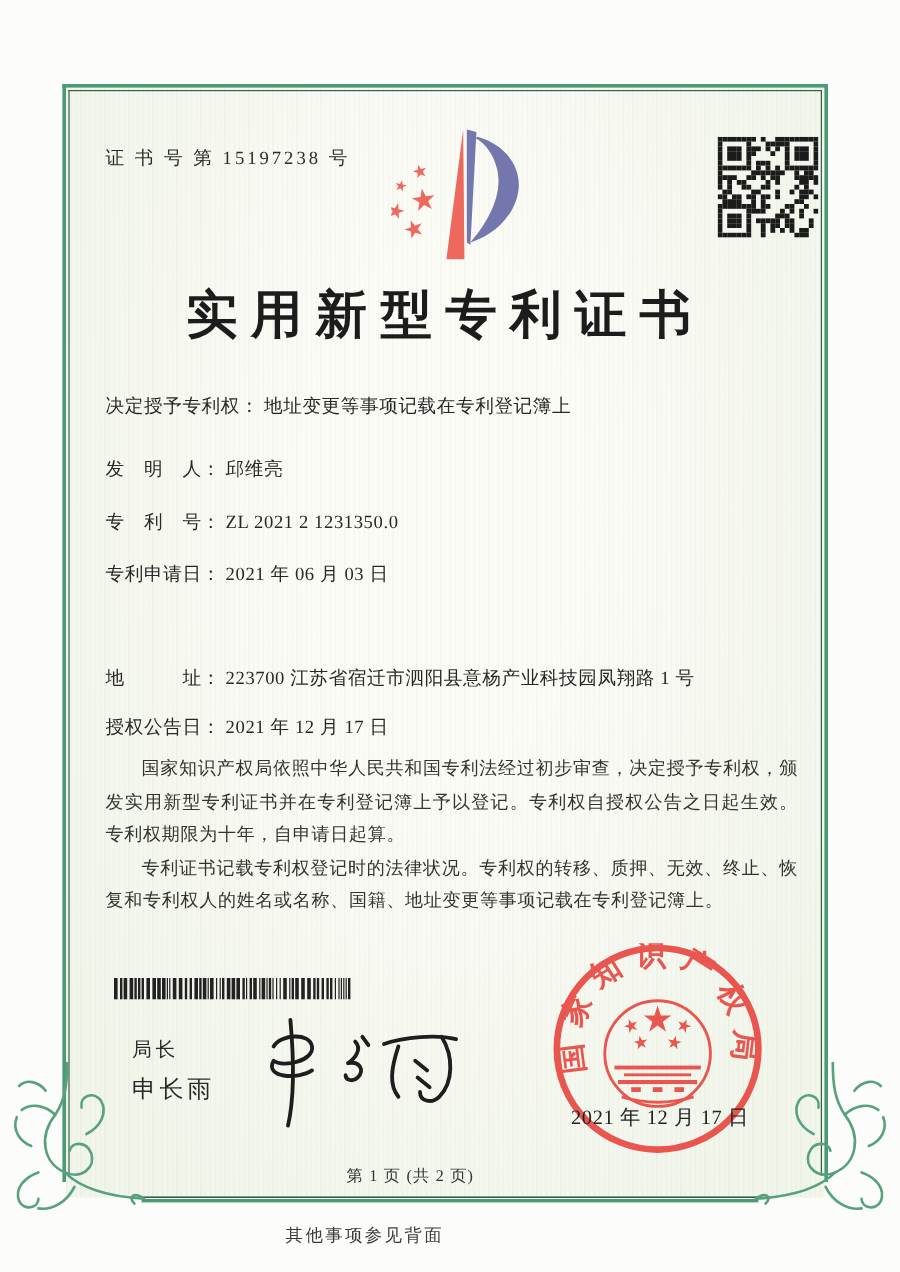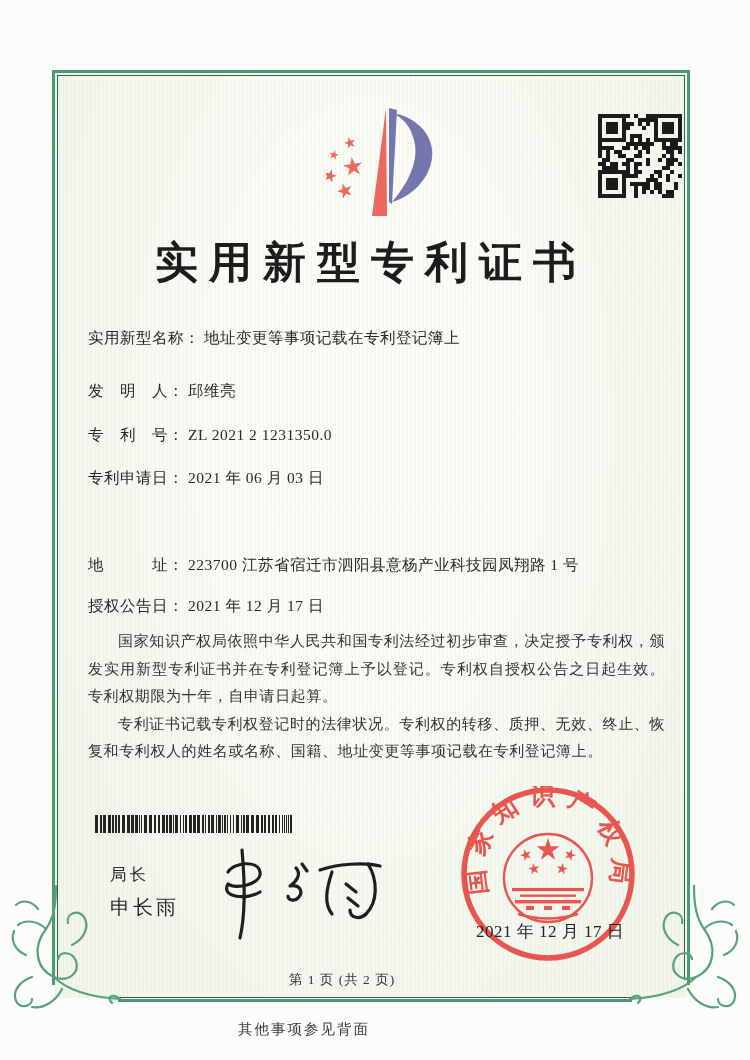--- a/index.html
+++ b/index.html
@@ -104,20 +104,21 @@
       <path d="M52,92 C64,104 86,112 118,114"></path>
       <path d="M118,114 C110,108 104,112 110,118"></path>
       <path d="M30,92 C18,96 10,106 14,116 C18,124 30,122 30,114"></path>
       <path d="M60,104 C54,116 42,124 30,122"></path>
       <path d="M70,60 C82,54 88,42 82,32 C76,24 64,28 66,38"></path>
       <path d="M24,70 C14,66 8,56 12,46"></path>
       <path d="M36,24 C30,16 20,14 14,20"></path>
     </svg>
   </div>
 
+  <div class="cert-no">证 书 号 第 15197238 号</div>
 
   <div class="logo">
     <svg viewBox="0 0 132 124" width="132" height="124">
       <defs>
         <path id="st" d="M0,-1 L0.2245,-0.309 L0.951,-0.309 L0.363,0.118 L0.588,0.809 L0,0.382 L-0.588,0.809 L-0.363,0.118 L-0.951,-0.309 L-0.2245,-0.309 Z"></path>
       </defs>
       <polygon class="red" points="60,8 46,116 61,116"></polygon>
       <polygon class="purple" points="63,8 71,10 66,104 63,102"></polygon>
       <path class="purple" d="M72,14 C100,22 116,48 100,76 C90,92 76,99 66,102 C80,86 94,62 88,40 C85,28 78,19 70,15 Z"></path>
       <use href="#st" class="red" transform="translate(24,43) scale(6) rotate(-15)"></use>
@@ -360,21 +361,21 @@
         <rect x="36" y="80" width="4" height="4" fill="#1b1b1b"></rect>
         <rect x="64" y="80" width="4" height="4" fill="#1b1b1b"></rect>
         <rect x="68" y="80" width="4" height="4" fill="#1b1b1b"></rect>
         <rect x="72" y="80" width="4" height="4" fill="#1b1b1b"></rect>
       </svg>
   </div>
 
   <div class="title">实用新型专利证书</div>
 
   <div class="field-row" style="top:328px">
-    <span class="flabel">实用新型名称：</span><span class="fvalue">地址变更等事项记载在专利登记簿上</span>
+    <span class="flabel">决定授予专利权：</span><span class="fvalue">地址变更等事项记载在专利登记簿上</span>
   </div>
   <div class="field-row" style="top:381px">
     <span class="flabel">发　明　人：</span><span class="fvalue">邱维亮</span>
   </div>
   <div class="field-row" style="top:425px">
     <span class="flabel">专　利　号：</span><span class="fvalue">ZL 2021 2 1231350.0</span>
   </div>
   <div class="field-row" style="top:468px">
     <span class="flabel">专利申请日：</span><span class="fvalue">2021 年 06 月 03 日</span>
   </div>

